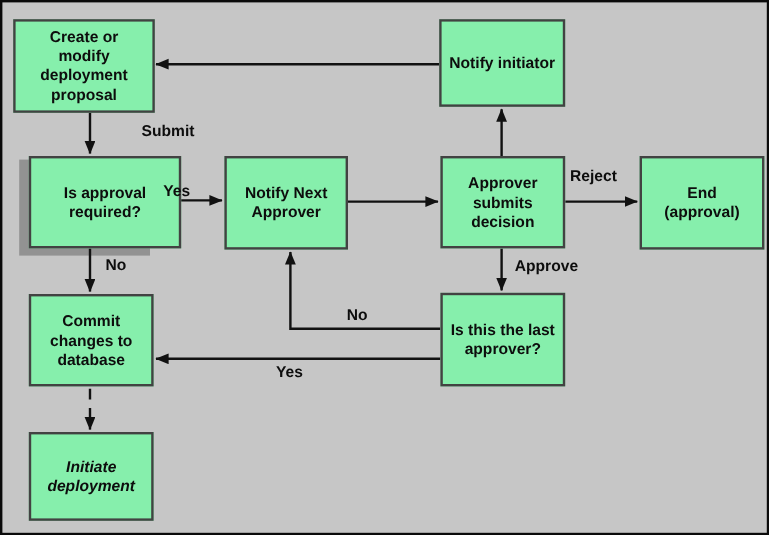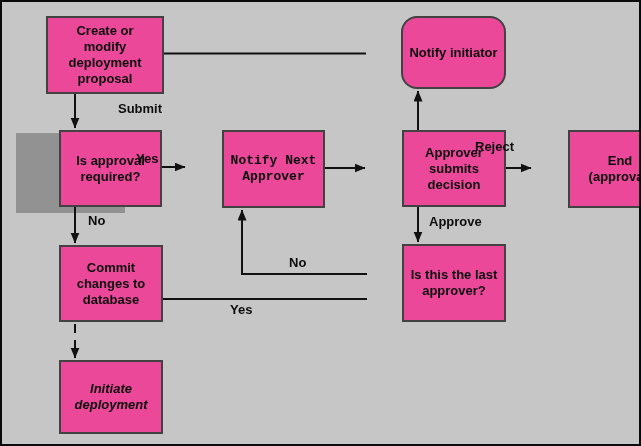--- a/index.html
+++ b/index.html
@@ -15,54 +15,53 @@
   }
   .connectors {
     position: absolute;
     left: 0; top: 0;
     width: 641px; height: 446px;
     z-index: 1;
   }
   .node {
     position: absolute;
     box-sizing: border-box;
-    background: #ec4899;
+    background: #86efac;
     border: 2px solid #424242;
     display: flex;
     align-items: center;
     justify-content: center;
     text-align: center;
     font-size: 13px;
     font-weight: bold;
     line-height: 16px;
     color: #0d0d0d;
     white-space: pre-line;
     z-index: 2;
-    margin-left: 35px;
   }
   .node.italic { font-style: italic; }
   .node-shadow {
     position: absolute;
     background: #929292;
     z-index: 0;
   }
   .edge-label {
     position: absolute;
     font-size: 13px;
     font-weight: bold;
     color: #0d0d0d;
     white-space: nowrap;
     z-index: 3;
   }
   
   .n-create      { left: 9px;   top: 14px;  width: 118px; height: 78px; }
-  .n-notify-init { left: 364px; top: 14px;  width: 105px; height: 73px; border-radius: 16px; }
-  .n-approval    { left: 22px;  top: 128px; width: 103px; height: 77px; }
+  .n-notify-init { left: 364px; top: 14px;  width: 105px; height: 73px; }
+  .n-approval    { left: 22px;  top: 128px; width: 127px; height: 77px; }
   .sh-approval   { left: 14px;  top: 131px; width: 109px; height: 80px; }
-  .n-next        { left: 185px; top: 128px; width: 103px; height: 78px; font-family: Liberation Mono, monospace; }
+  .n-next        { left: 185px; top: 128px; width: 103px; height: 78px; }
   .n-submits     { left: 365px; top: 128px; width: 104px; height: 77px; }
   .n-end         { left: 531px; top: 128px; width: 104px; height: 78px; }
   .n-commit      { left: 22px;  top: 243px; width: 104px; height: 77px; }
   .n-last        { left: 365px; top: 242px; width: 104px; height: 78px; }
   .n-initiate    { left: 22px;  top: 358px; width: 104px; height: 74px; text-align: center; }
   
   .l-submit  { left: 88px;  top: 99px; margin-left: 28px; }
   .l-yes1    { left: 134px; top: 149px; }
   .l-no1     { left: 86px;  top: 211px; }
   .l-return  { left: 432px; top: 100px; }

